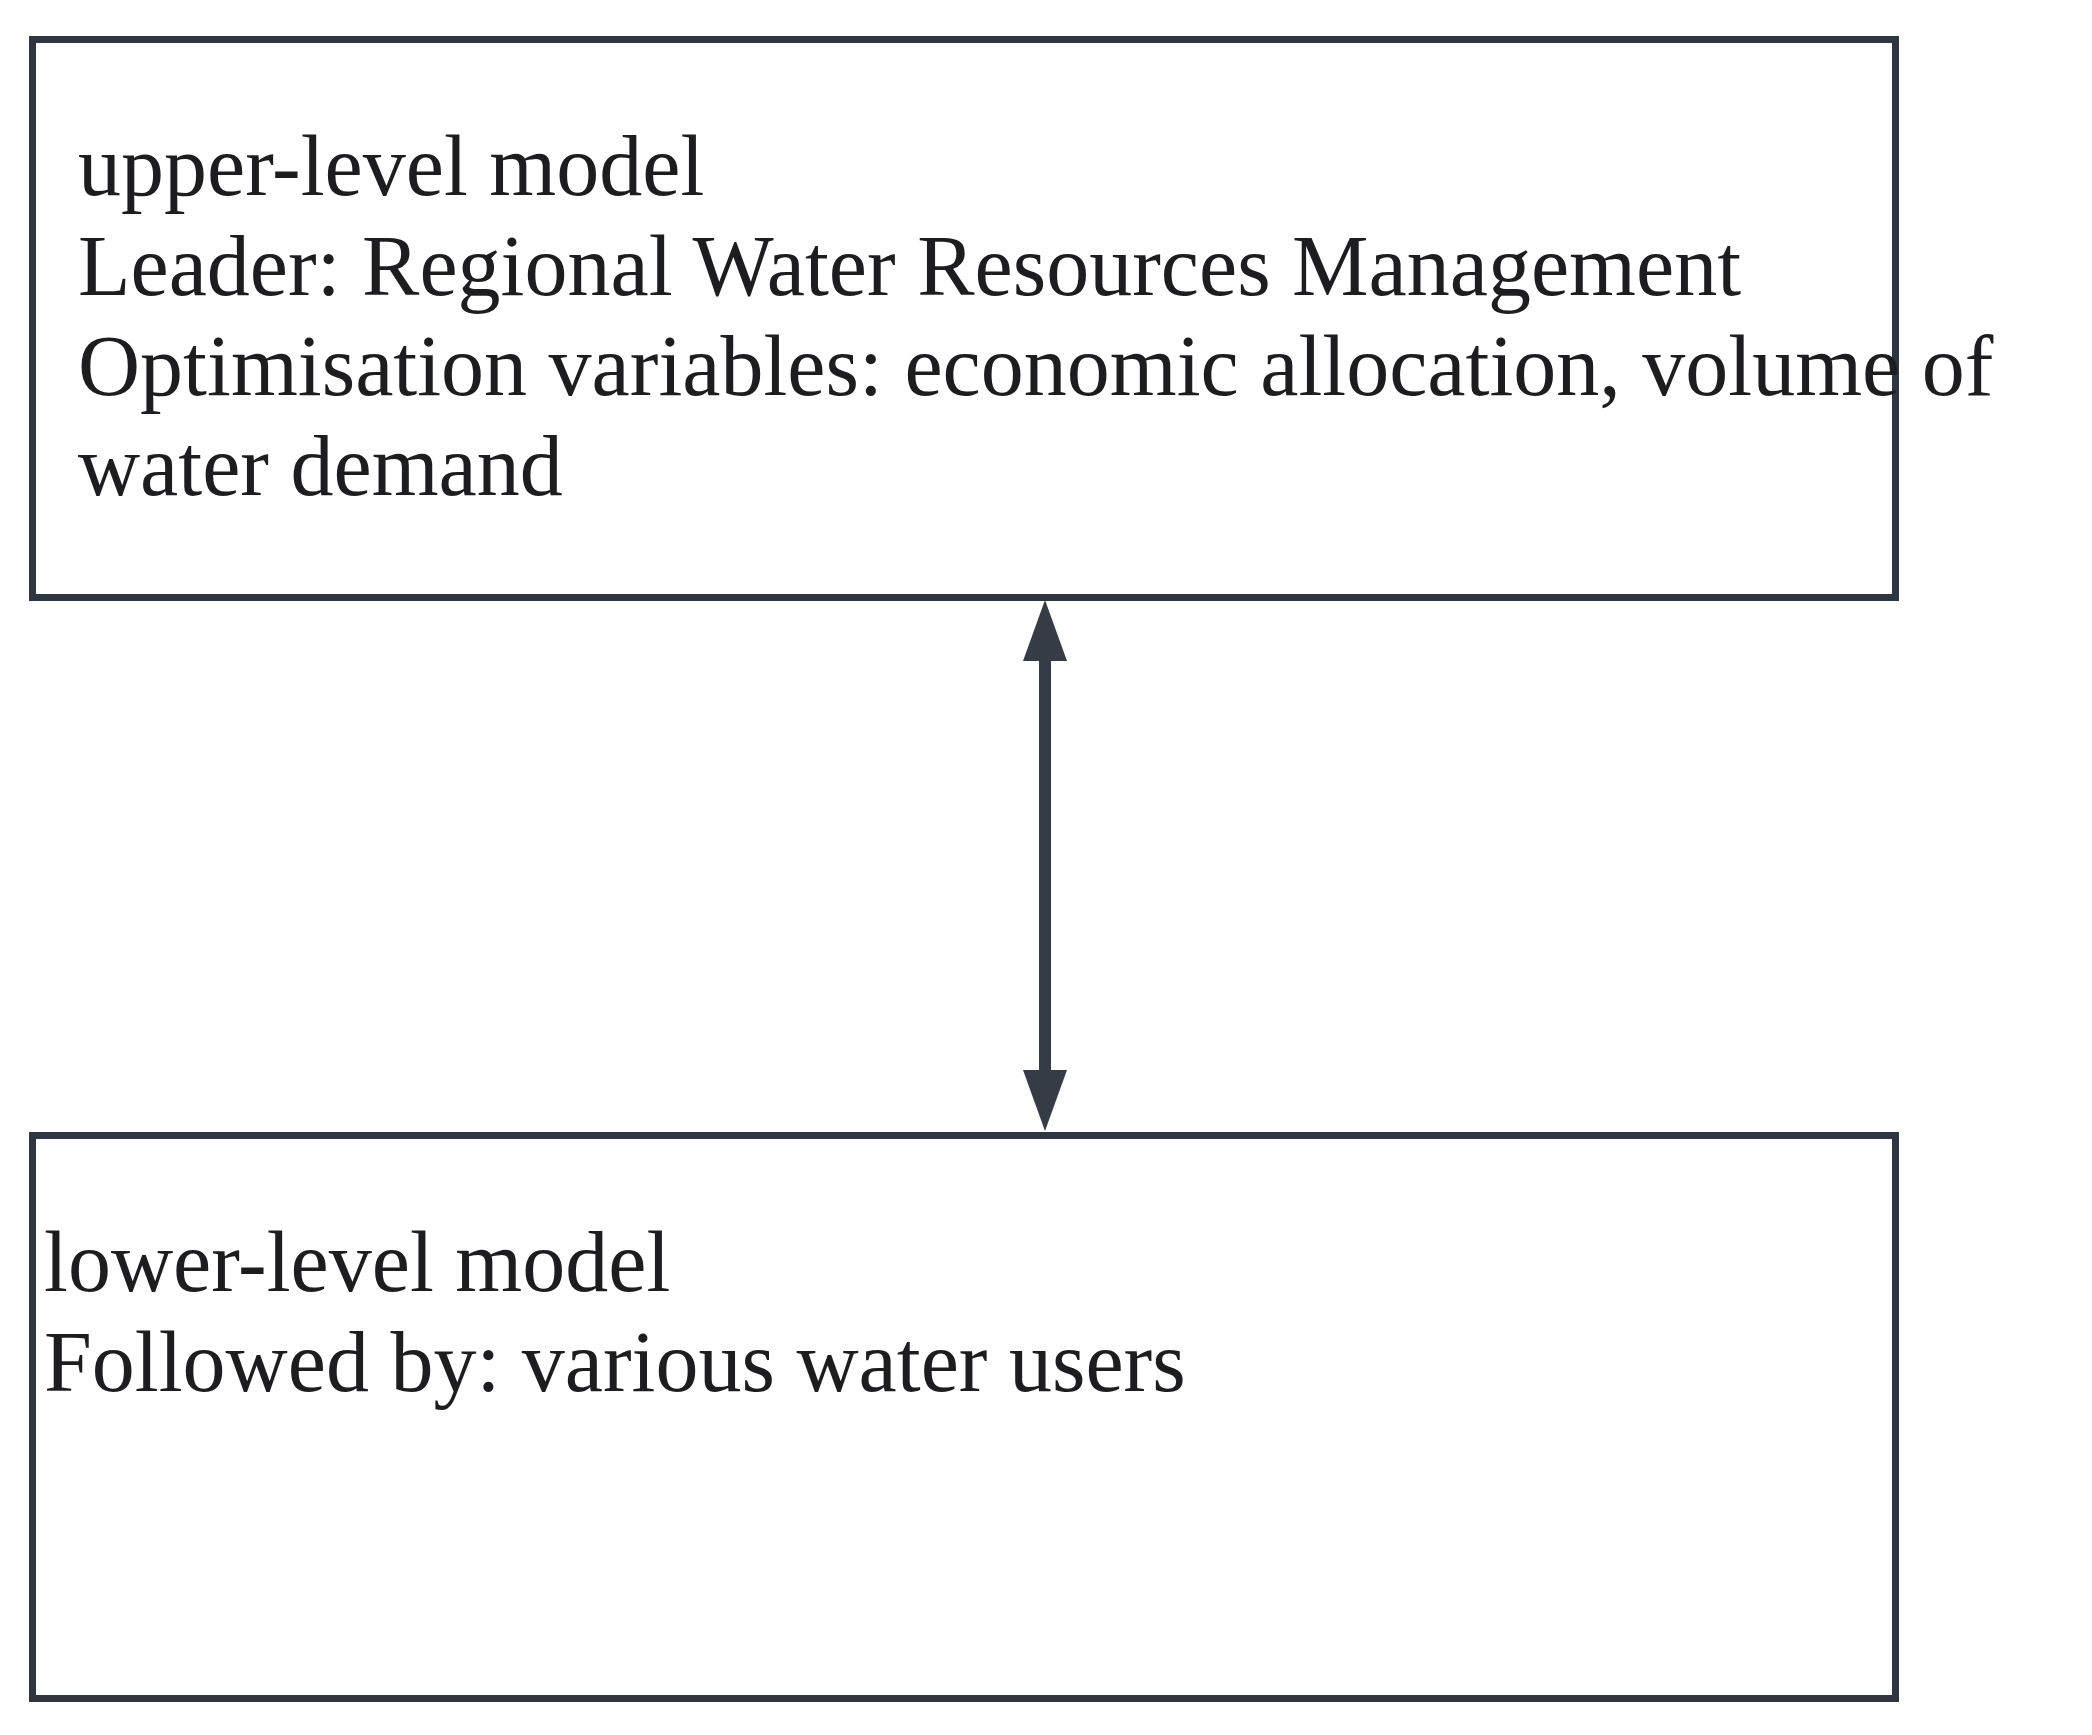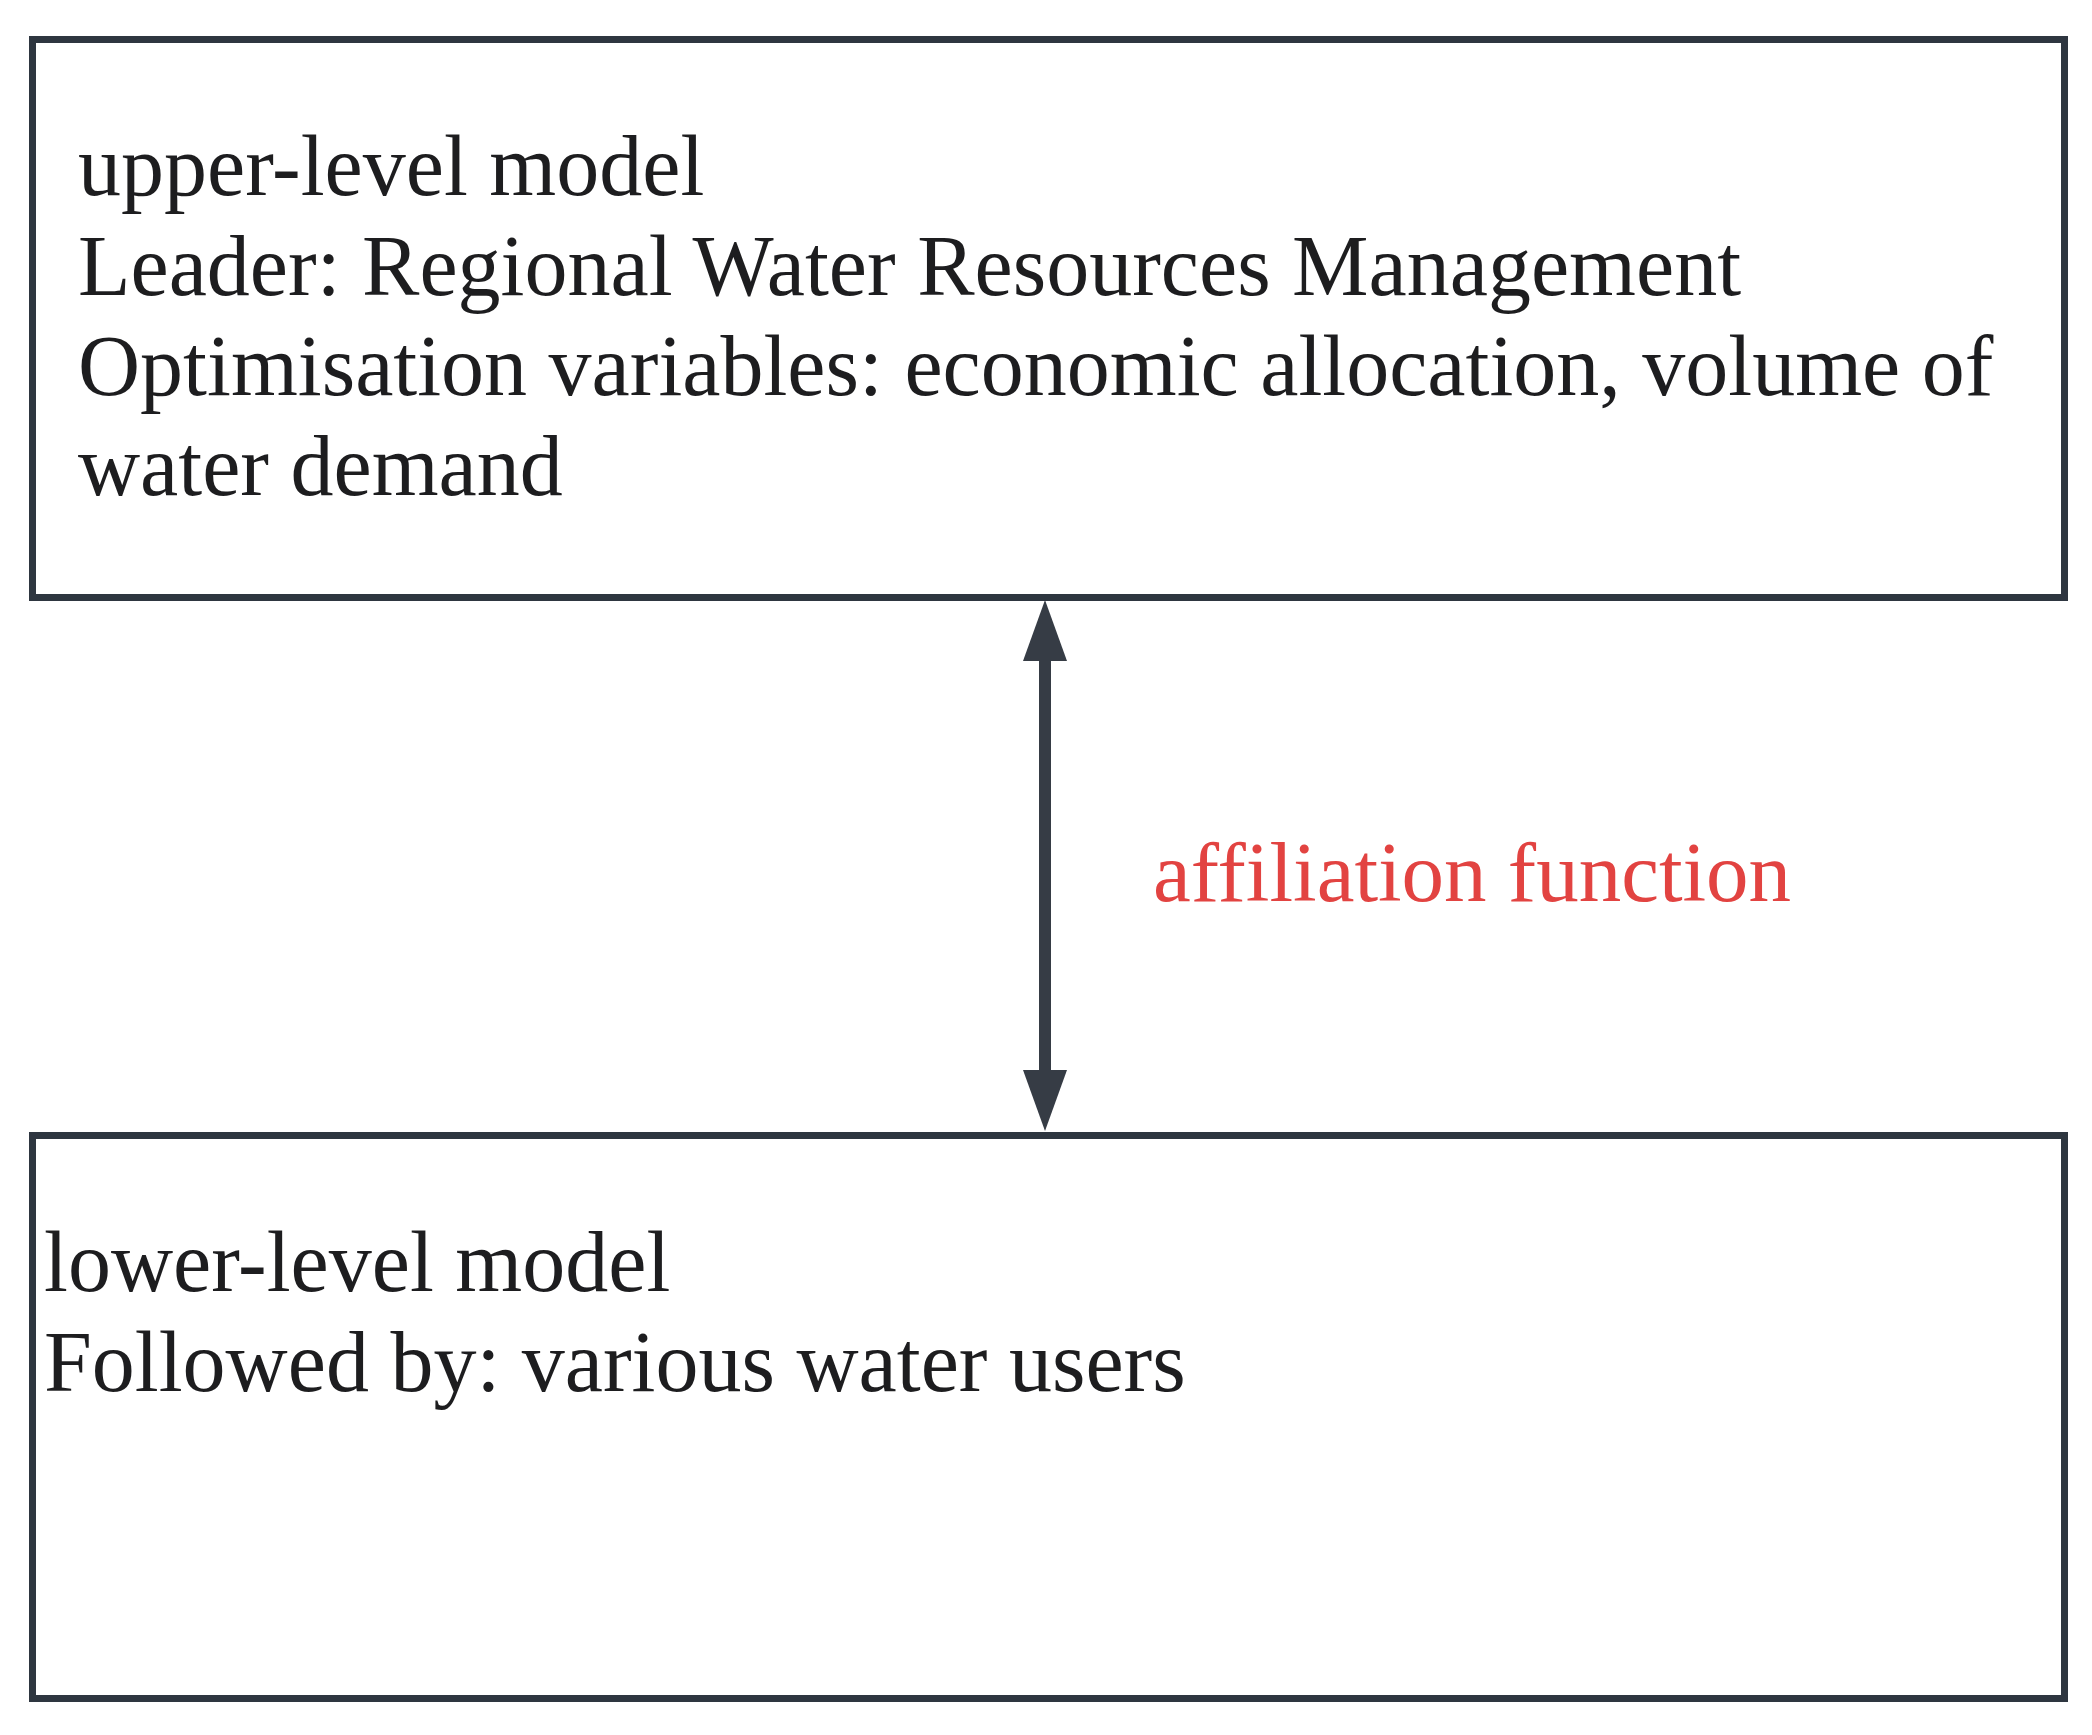--- a/index.html
+++ b/index.html
@@ -17,21 +17,21 @@
   .canvas {
     position: relative;
     width: 2092px;
     height: 1736px;
     background: var(--bg);
     overflow: hidden;
   }
   .model-box {
     position: absolute;
     left: 29px;
-    width: 2039px;
+    width: 1870px;
     box-sizing: border-box;
     border: 7.7px solid var(--border-color);
     background: var(--bg);
     font-family: "Liberation Serif", serif;
     font-size: 86px;
     line-height: 100px;
     color: var(--text-color);
     padding: 73px 29px 0 42px;
     letter-spacing: 0;
   }
@@ -87,21 +87,20 @@
     <div class="box-line">Optimisation variables: economic allocation, volume of</div>
     <div class="box-line">water demand</div>
   </div>
 
   <div class="arrow">
     <div class="arrow-head up"></div>
     <div class="arrow-shaft"></div>
     <div class="arrow-head down"></div>
   </div>
 
-  <div class="arrow-label">affiliation function</div>
 
   <div class="model-box lower">
     <div class="box-line">lower-level model</div>
     <div class="box-line">Followed by: various water users</div>
   </div>
 
 </div>
 
 
 </body></html>

